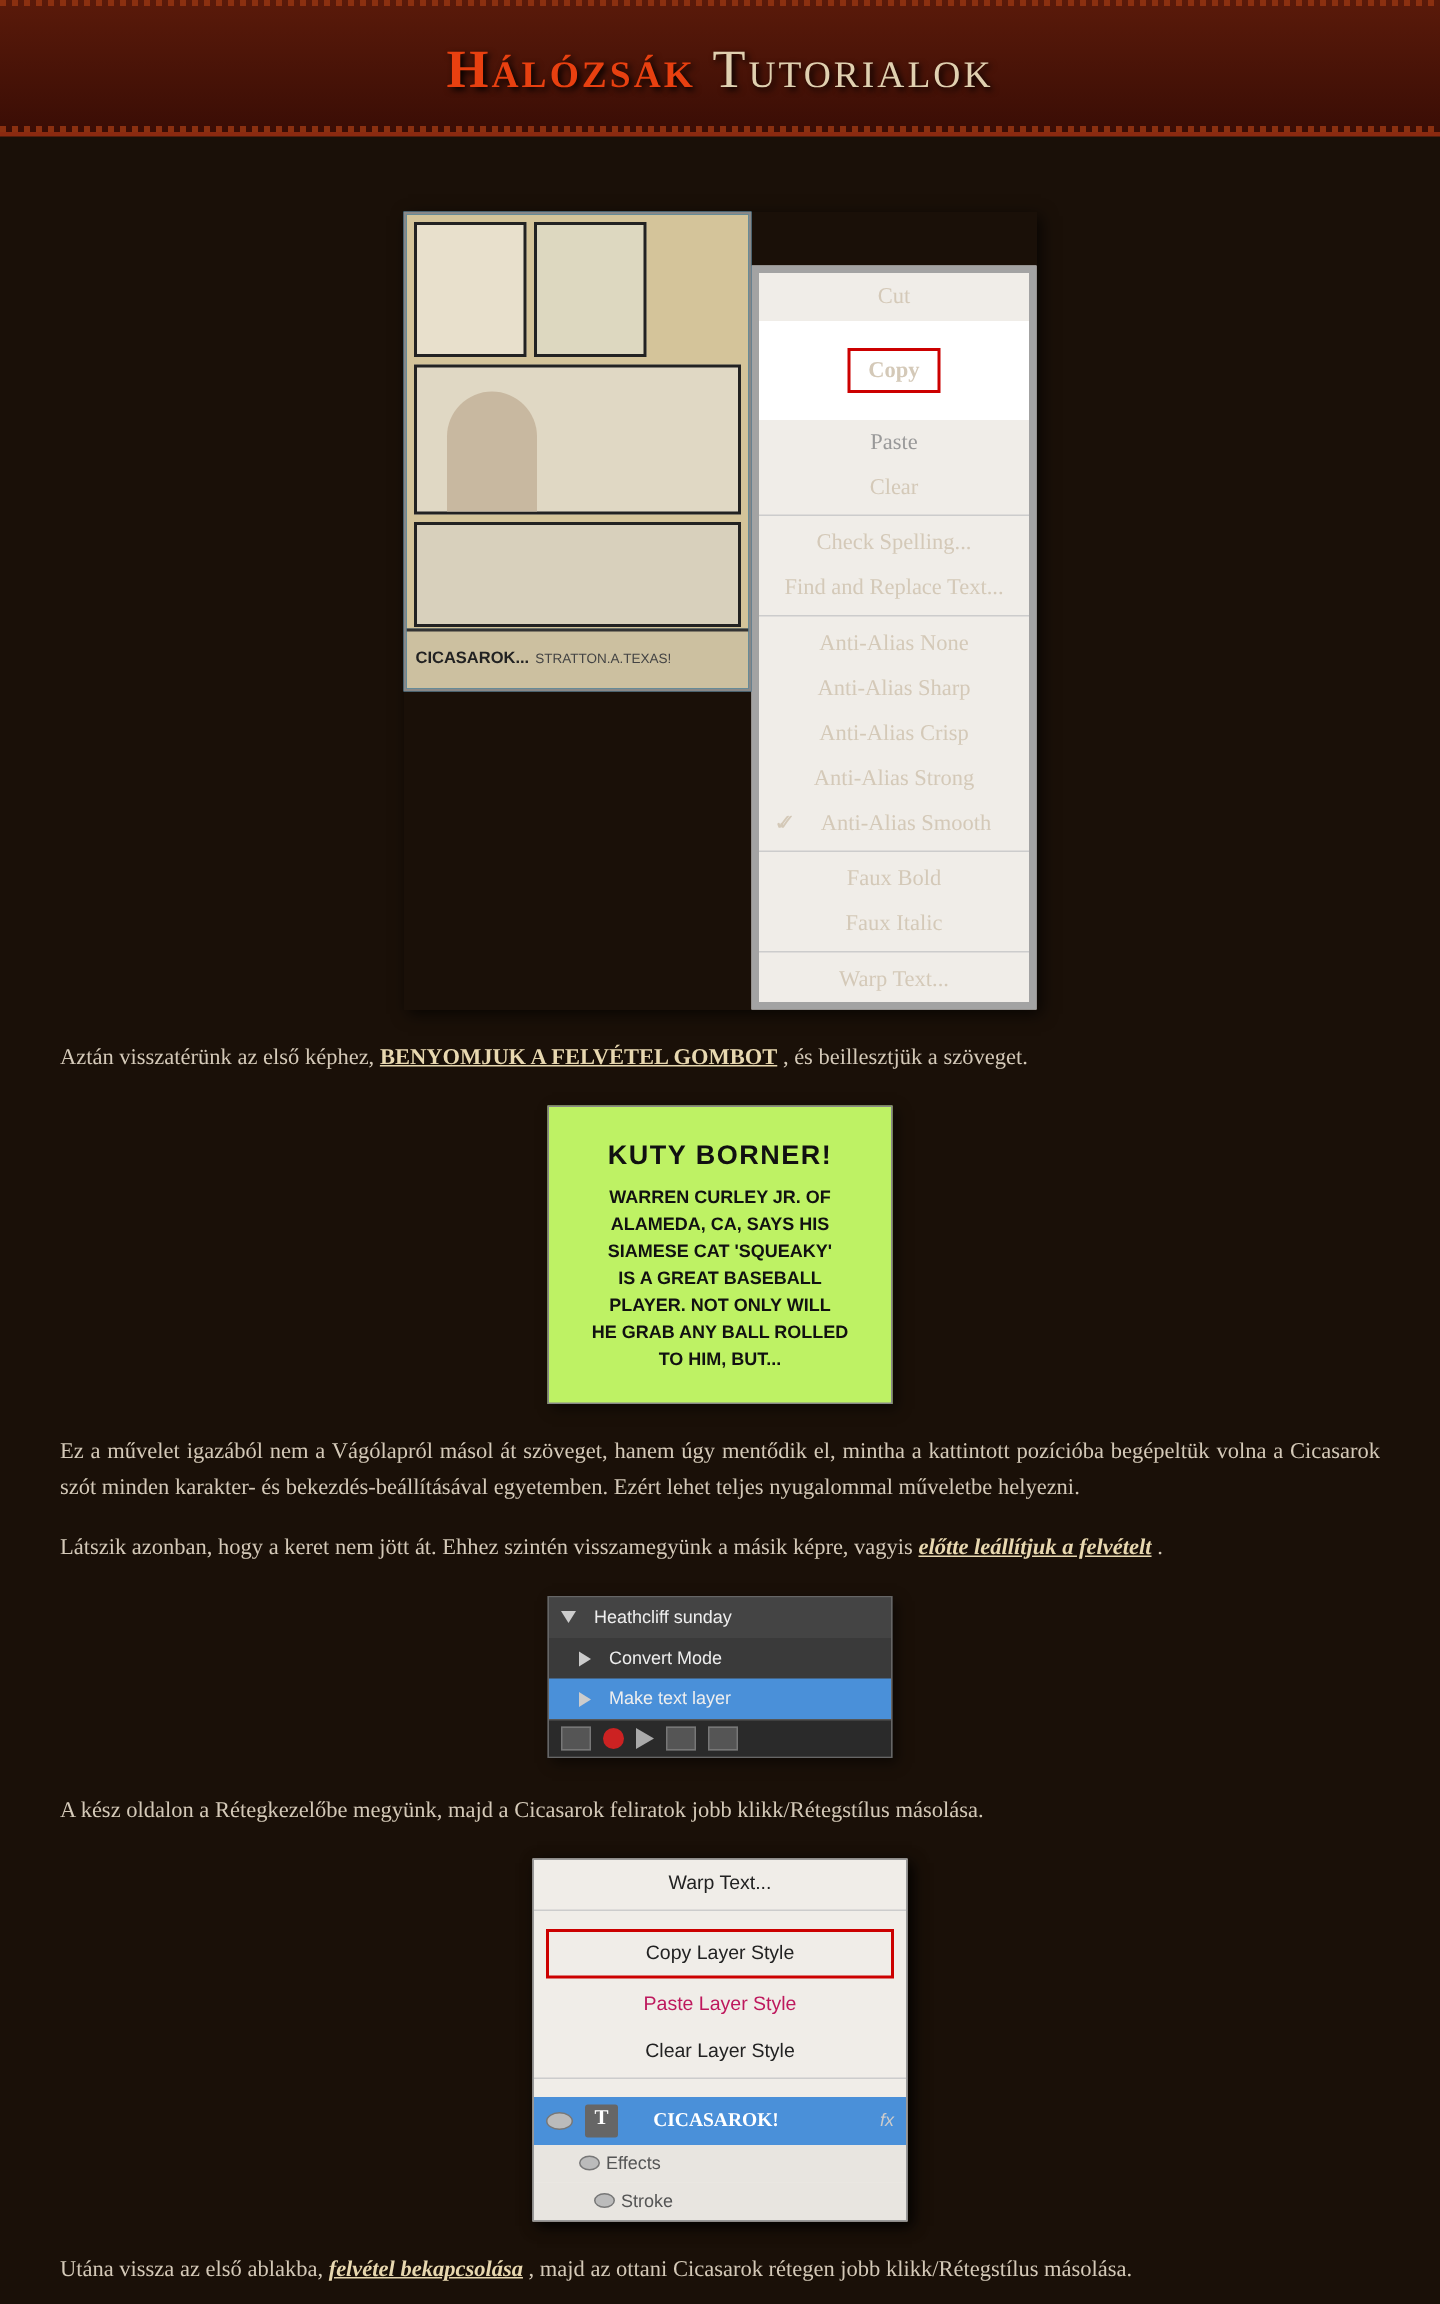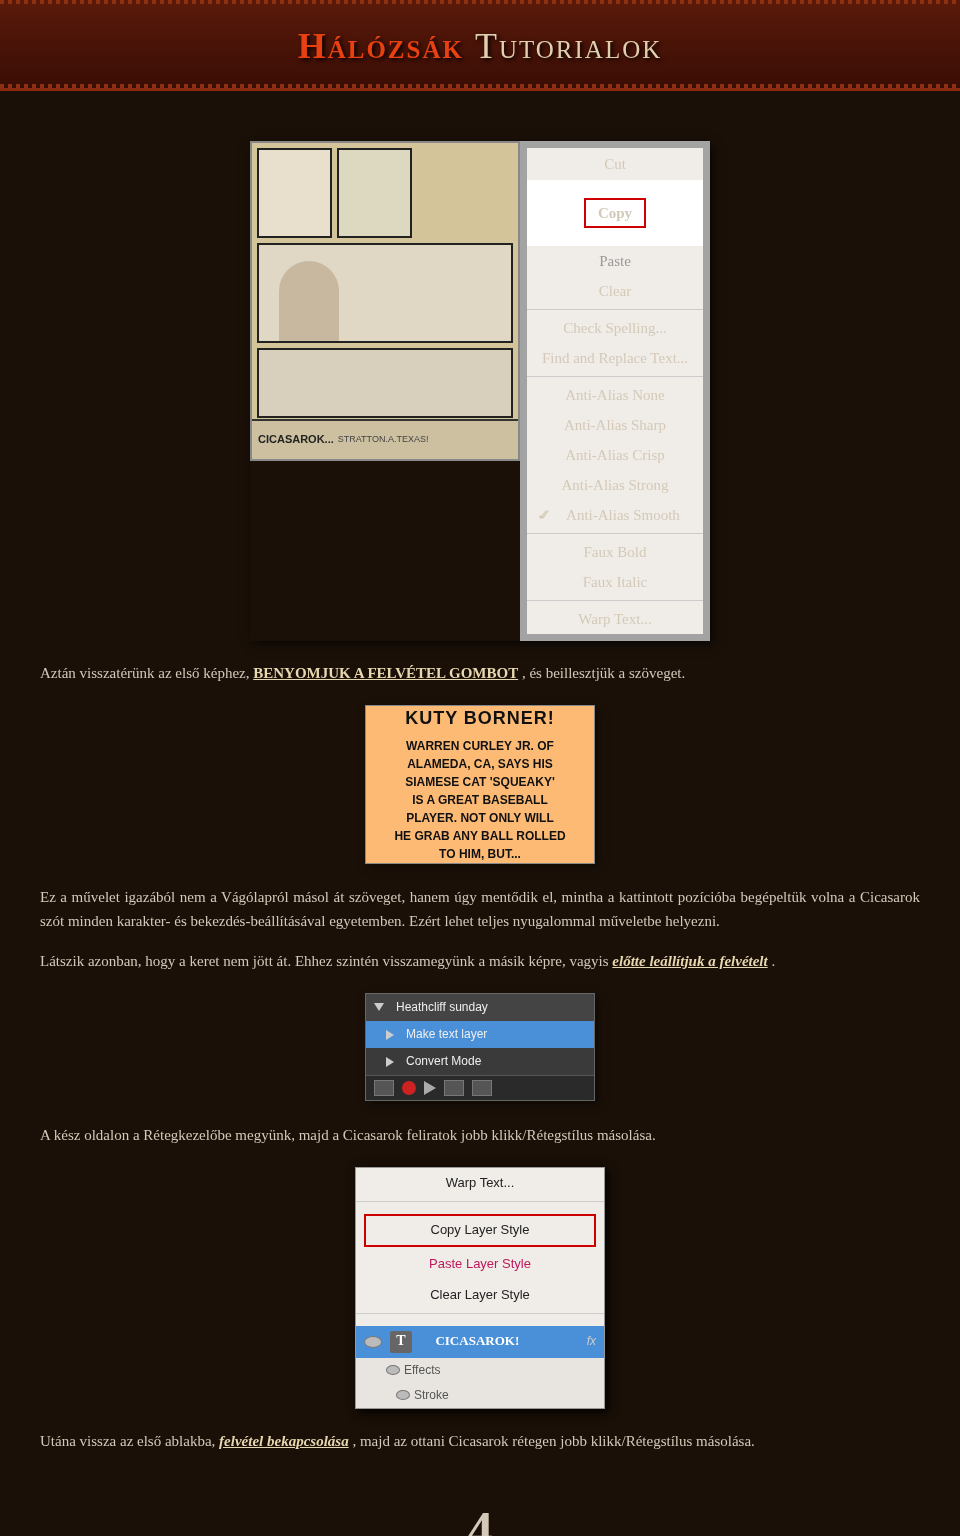--- a/index.html
+++ b/index.html
@@ -84,24 +84,24 @@
       position: absolute;
       left: 12px;
     }
     .menu-item.with-box {
       padding-left: 10px;
     }
 
     
     .comic-text-img {
       display: inline-block;
-      background: #fdba74;
+      background: #bef264;
       border: 1px solid #888;
       width: 230px;
-      padding: 0;
+      padding: 20px;
       font-family: 'Comic Sans MS', cursive, Arial;
       font-size: 12px;
       font-weight: bold;
       color: #111;
       line-height: 1.4;
       box-shadow: 3px 3px 8px rgba(0,0,0,0.5);
     }
     .comic-title {
       font-size: 20px;
       font-weight: 900;
@@ -238,34 +238,35 @@
       text-align: center;
       font-size: 52px;
       font-weight: bold;
       color: #d4c9b8;
       padding: 20px 0 30px;
     }
 
     
     .comic-visual {
       display: inline-block;
-      width: 270px;
+      width: 232px;
       height: 320px;
       background: #0369a1;
       border: 2px solid #888;
       position: relative;
       overflow: hidden;
       vertical-align: top;
     }
     .menu-panel {
       display: inline-block;
       background: #f0ede8;
-      border: 7px solid #a3a3a3;
+      border: 5px solid #a3a3a3;
       vertical-align: top;
       min-width: 190px;
+      margin-top: 36px;
     }
   </style>
 </head>
 <body>
 
 <div class="header">
   <div class="header-title">
     <span>Hálózsák</span>
     <span class="light">Tutorialok</span>
   </div>
@@ -353,27 +354,27 @@
     <span>.</span>
   </p>
 
   <div class="image-container">
     <div class="layer-panel-img">
       
       <div class="layer-row" style="background:#444;">
         <span class="layer-triangle down"></span>
         <span>Heathcliff sunday</span>
       </div>
+      <div class="layer-row" style="background:#3a3a3a; padding-left:20px;">
+        <span class="layer-triangle"></span>
+        <span>Convert Mode</span>
+      </div>
       <div class="layer-row active" style="padding-left:20px;">
         <span class="layer-triangle"></span>
         <span>Make text layer</span>
-      </div>
-      <div class="layer-row" style="background:#3a3a3a; padding-left:20px;">
-        <span class="layer-triangle"></span>
-        <span>Convert Mode</span>
       </div>
       
       <div class="layer-timeline">
         <div style="width:20px; height:16px; background:#555; border:1px solid #777; display:inline-block;"></div>
         <div class="tl-btn red"></div>
         <div class="tl-btn play"></div>
         <div style="width:20px; height:16px; background:#555; border:1px solid #777; display:inline-block;"></div>
         <div style="width:20px; height:16px; background:#555; border:1px solid #777; display:inline-block;"></div>
       </div>
     </div>

